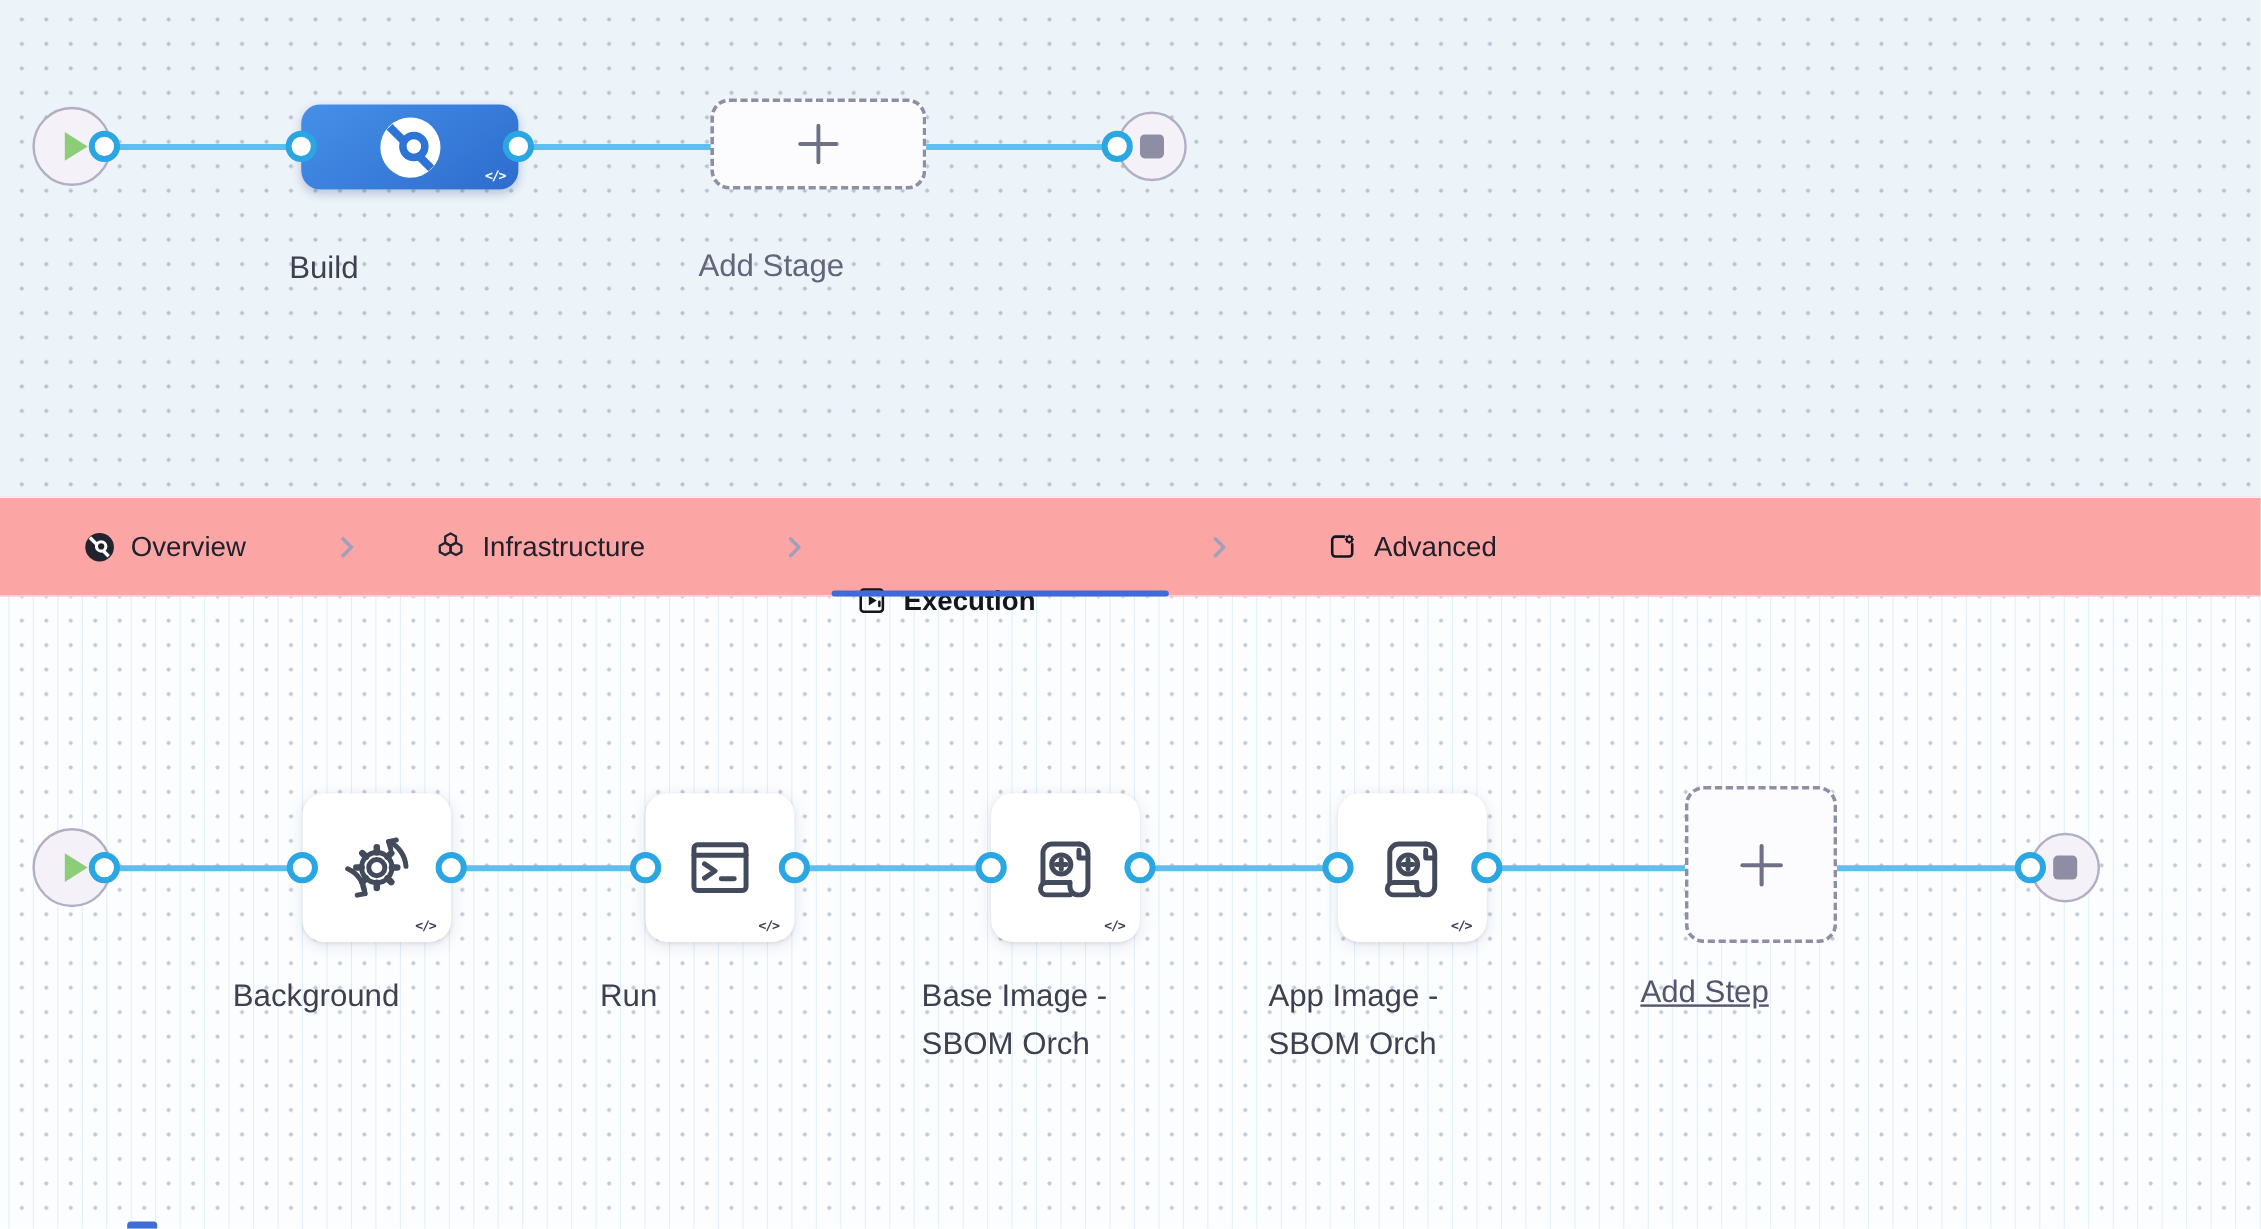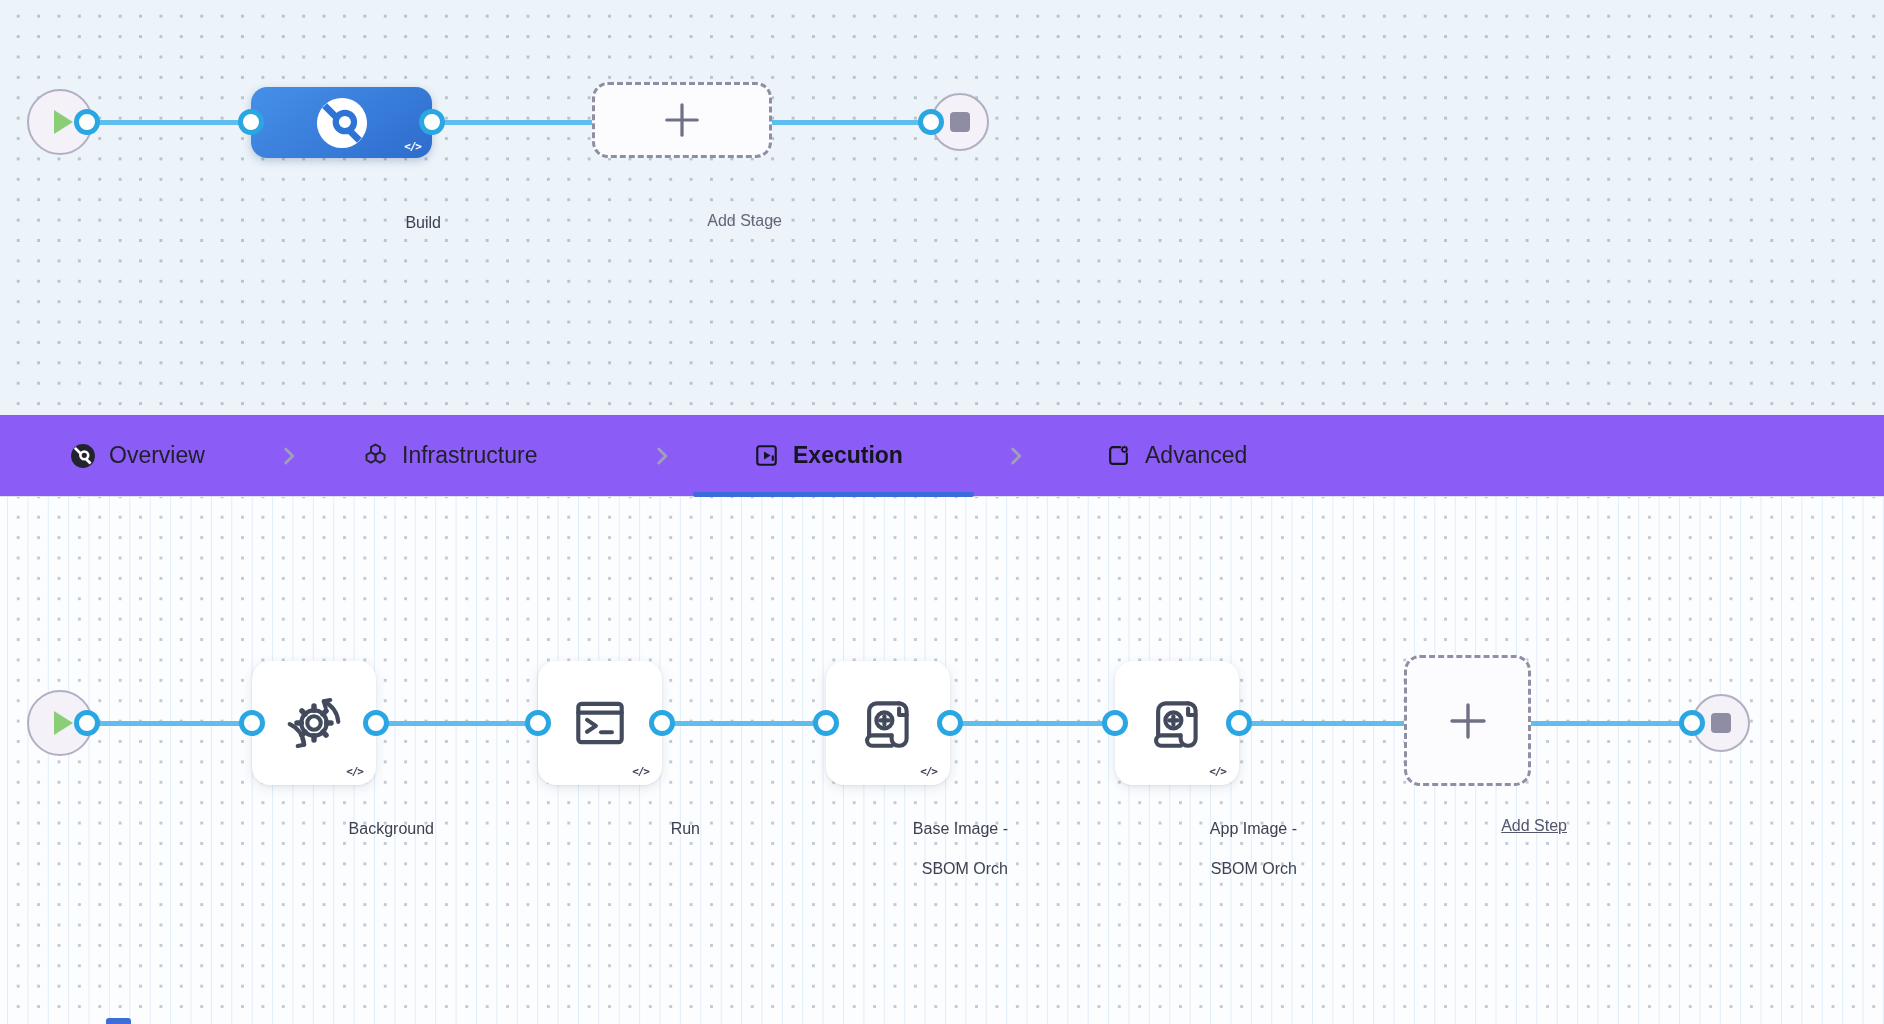--- a/index.html
+++ b/index.html
@@ -71,31 +71,31 @@
   }
   .step-card .code-badge { color:#3c4254; right:13px; bottom:7px; }
   .dashed-node {
     position:absolute; border-radius:16px;
     background:#fcfcfe; border:3px dashed #8e8ea4; z-index:4;
     display:flex; align-items:center; justify-content:center;
   }
 
   
   .node-label {
-    position:absolute; text-align:right;
-    font-size:16px; line-height:40px; color:#3e4050; z-index:2;
+    position:absolute; text-align:left;
+    font-size:26px; line-height:40px; color:#3e4050; z-index:2;
   }
   .node-label .lbl-line { display:block; }
   .label-muted { color:#63657a; }
   .label-semimuted { color:#54566b;text-decoration:underline; }
 
   
   .tabbar {
     position:absolute; left:0; top:414px; width:1884px; height:83px;
-    background:#8b5cf6; z-index:10;
+    background:#fca5a5; z-index:10;
     border-top:1px solid #edf0f4; border-bottom:1px solid #dfe2e7;
   }
   .tab {
     position:absolute; top:0; height:100%;
     display:flex; align-items:center; gap:13px; cursor:pointer;
   }
   .tab-label { font-size:23px; color:#20202c; white-space:nowrap; }
   .tab-label.active { font-weight:bold; color:#15151f; }
   .crumb-chevron { position:absolute; top:28px; }
   .tab-underline {
@@ -179,21 +179,21 @@
           <polygon points="16,9.1 20,11.4 20,16 16,18.3 12,16 12,11.4"></polygon>
         </g>
       </svg>
       <span class="tab-label">Infrastructure</span>
     </div>
 
     <svg class="crumb-chevron" style="left:649px;" width="26" height="26" viewBox="0 0 24 24">
       <polyline points="9,5.5 15.5,12 9,18.5" fill="none" stroke="#9fa0bb" stroke-width="2.7" stroke-linecap="round" stroke-linejoin="round"></polyline>
     </svg>
 
-    <div class="tab" style="left:753px;">
+    <div class="tab" style="left:713px;margin-top:45px;">
       <svg width="27" height="27" viewBox="0 0 24 24">
         <rect x="3.8" y="3.8" width="16.4" height="16.4" rx="2.2" fill="none" stroke="#15151f" stroke-width="1.9"></rect>
         <path d="M9.8 8.4l5.8 3.6-5.8 3.6z" fill="#15151f"></path>
         <line x1="17.6" y1="12.8" x2="17.6" y2="16" stroke="#15151f" stroke-width="1.9" stroke-linecap="round"></line>
       </svg>
       <span class="tab-label active">Execution</span>
     </div>
 
     <svg class="crumb-chevron" style="left:1003px;" width="26" height="26" viewBox="0 0 24 24">
       <polyline points="9,5.5 15.5,12 9,18.5" fill="none" stroke="#9fa0bb" stroke-width="2.7" stroke-linecap="round" stroke-linejoin="round"></polyline>

